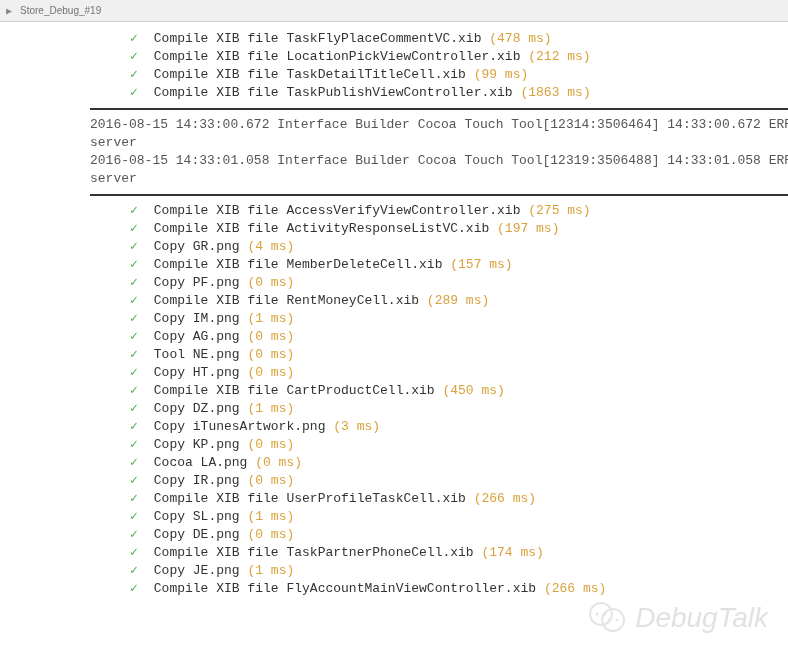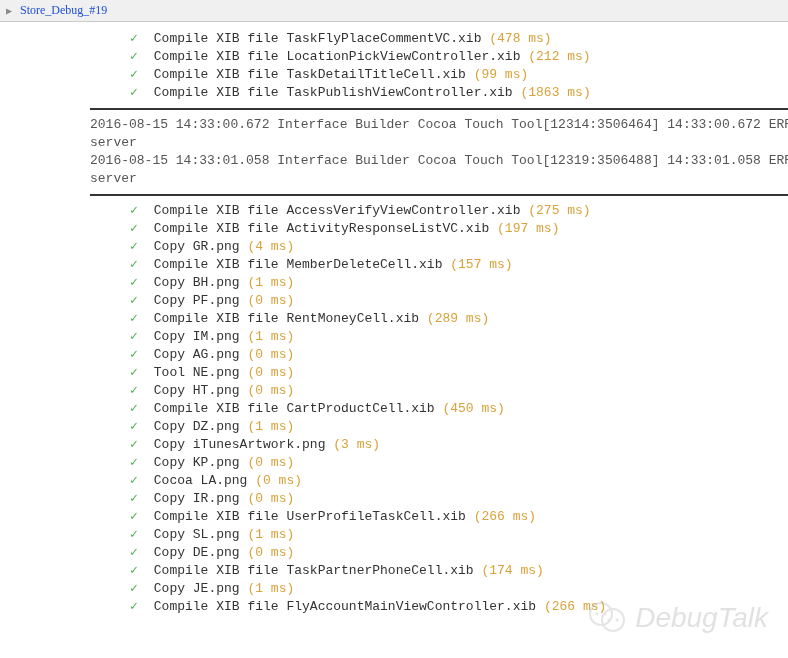--- a/index.html
+++ b/index.html
@@ -22,23 +22,23 @@
       border-bottom: 1px solid #ccc;
       height: 22px;
       padding-left: 6px;
     }
     .caret-icon {
       color: #888;
       font-size: 10px;
       margin-right: 8px;
     }
     .tab-label {
-      font-family: Liberation Serif, serif;
-      font-size: 12px;
-      color: #1d4ed8;
+      font-family: Liberation Sans, sans-serif;
+      font-size: 10px;
+      color: #737373;
     }
     .content {
       padding: 8px 0 8px 0;
     }
     .build-line {
       white-space: pre;
       line-height: 18px;
       padding-left: 130px;
     }
     .check-icon {
@@ -106,21 +106,20 @@
 
   <div class="log-block" id="log-container"><div>2016-08-15 14:33:00.672 Interface Builder Cocoa Touch Tool[12314:3506464] 14:33:00.672 ERR</div><div>server</div><div>2016-08-15 14:33:01.058 Interface Builder Cocoa Touch Tool[12319:3506488] 14:33:01.058 ERR</div><div>server</div></div>
 
   <hr class="hr-line">
 
   <div id="block2-container">
       <div class="build-line"><span class="check-icon">✓</span><span class="build-text"> Compile XIB file AccessVerifyViewController.xib </span><span class="duration">(275 ms)</span></div>
       <div class="build-line"><span class="check-icon">✓</span><span class="build-text"> Compile XIB file ActivityResponseListVC.xib </span><span class="duration">(197 ms)</span></div>
       <div class="build-line"><span class="check-icon">✓</span><span class="build-text"> Copy GR.png </span><span class="duration">(4 ms)</span></div>
       <div class="build-line"><span class="check-icon">✓</span><span class="build-text"> Compile XIB file MemberDeleteCell.xib </span><span class="duration">(157 ms)</span></div>
-      <div class="build-line"><span class="check-icon">✓</span><span class="build-text"> Copy BH.png </span><span class="duration">(1 ms)</span></div>
       <div class="build-line"><span class="check-icon">✓</span><span class="build-text"> Copy PF.png </span><span class="duration">(0 ms)</span></div>
       <div class="build-line"><span class="check-icon">✓</span><span class="build-text"> Compile XIB file RentMoneyCell.xib </span><span class="duration">(289 ms)</span></div>
       <div class="build-line"><span class="check-icon">✓</span><span class="build-text"> Copy IM.png </span><span class="duration">(1 ms)</span></div>
       <div class="build-line"><span class="check-icon">✓</span><span class="build-text"> Copy AG.png </span><span class="duration">(0 ms)</span></div>
       <div class="build-line"><span class="check-icon">✓</span><span class="build-text"> Tool NE.png </span><span class="duration">(0 ms)</span></div>
       <div class="build-line"><span class="check-icon">✓</span><span class="build-text"> Copy HT.png </span><span class="duration">(0 ms)</span></div>
       <div class="build-line"><span class="check-icon">✓</span><span class="build-text"> Compile XIB file CartProductCell.xib </span><span class="duration">(450 ms)</span></div>
       <div class="build-line"><span class="check-icon">✓</span><span class="build-text"> Copy DZ.png </span><span class="duration">(1 ms)</span></div>
       <div class="build-line"><span class="check-icon">✓</span><span class="build-text"> Copy iTunesArtwork.png </span><span class="duration">(3 ms)</span></div>
       <div class="build-line"><span class="check-icon">✓</span><span class="build-text"> Copy KP.png </span><span class="duration">(0 ms)</span></div>

